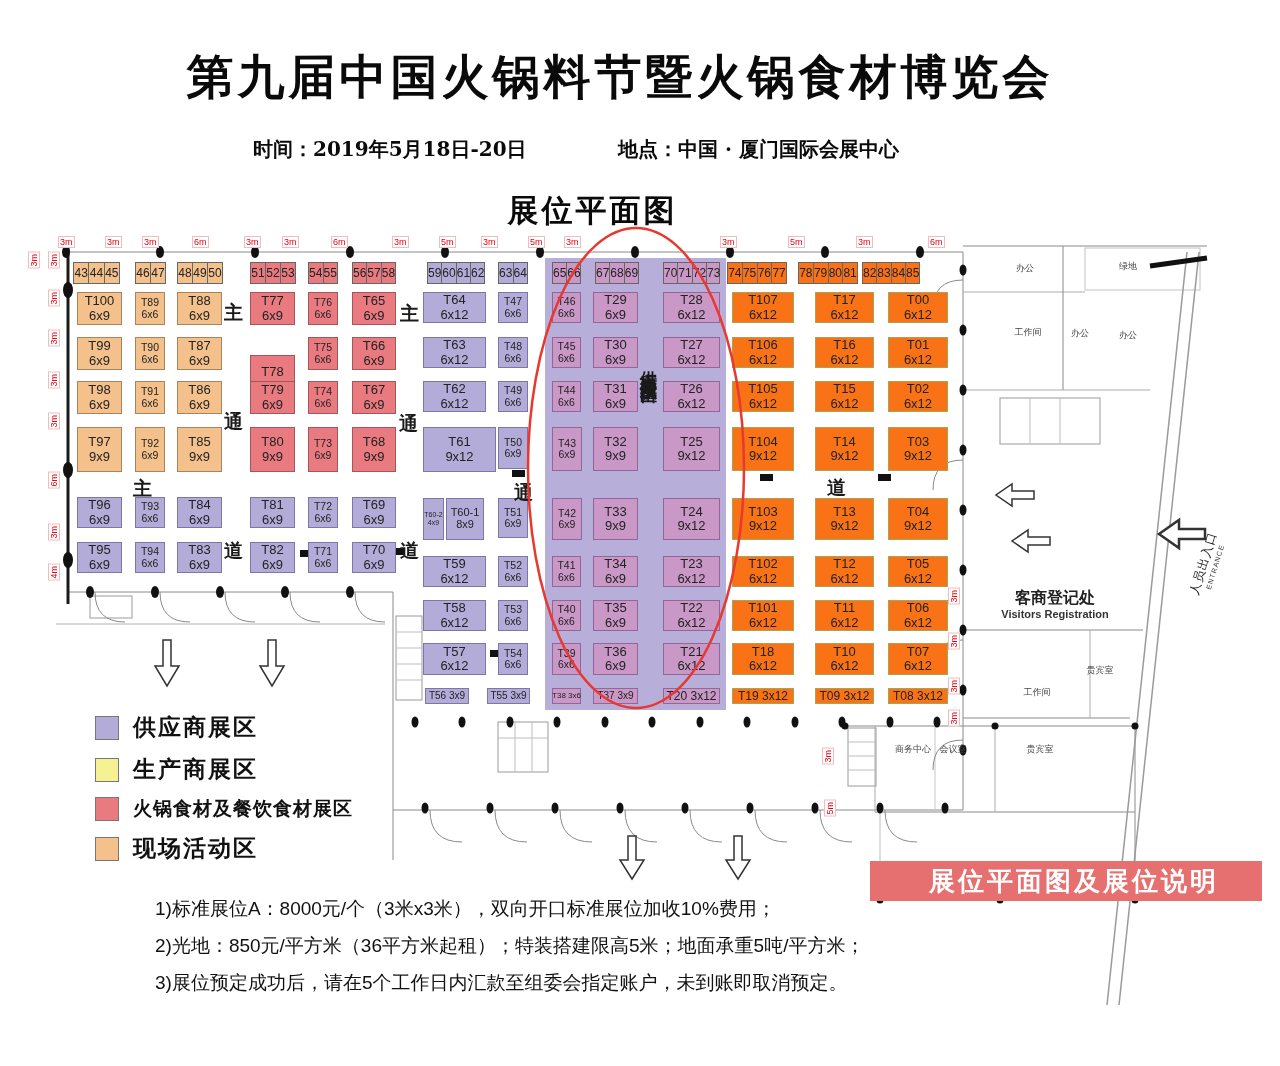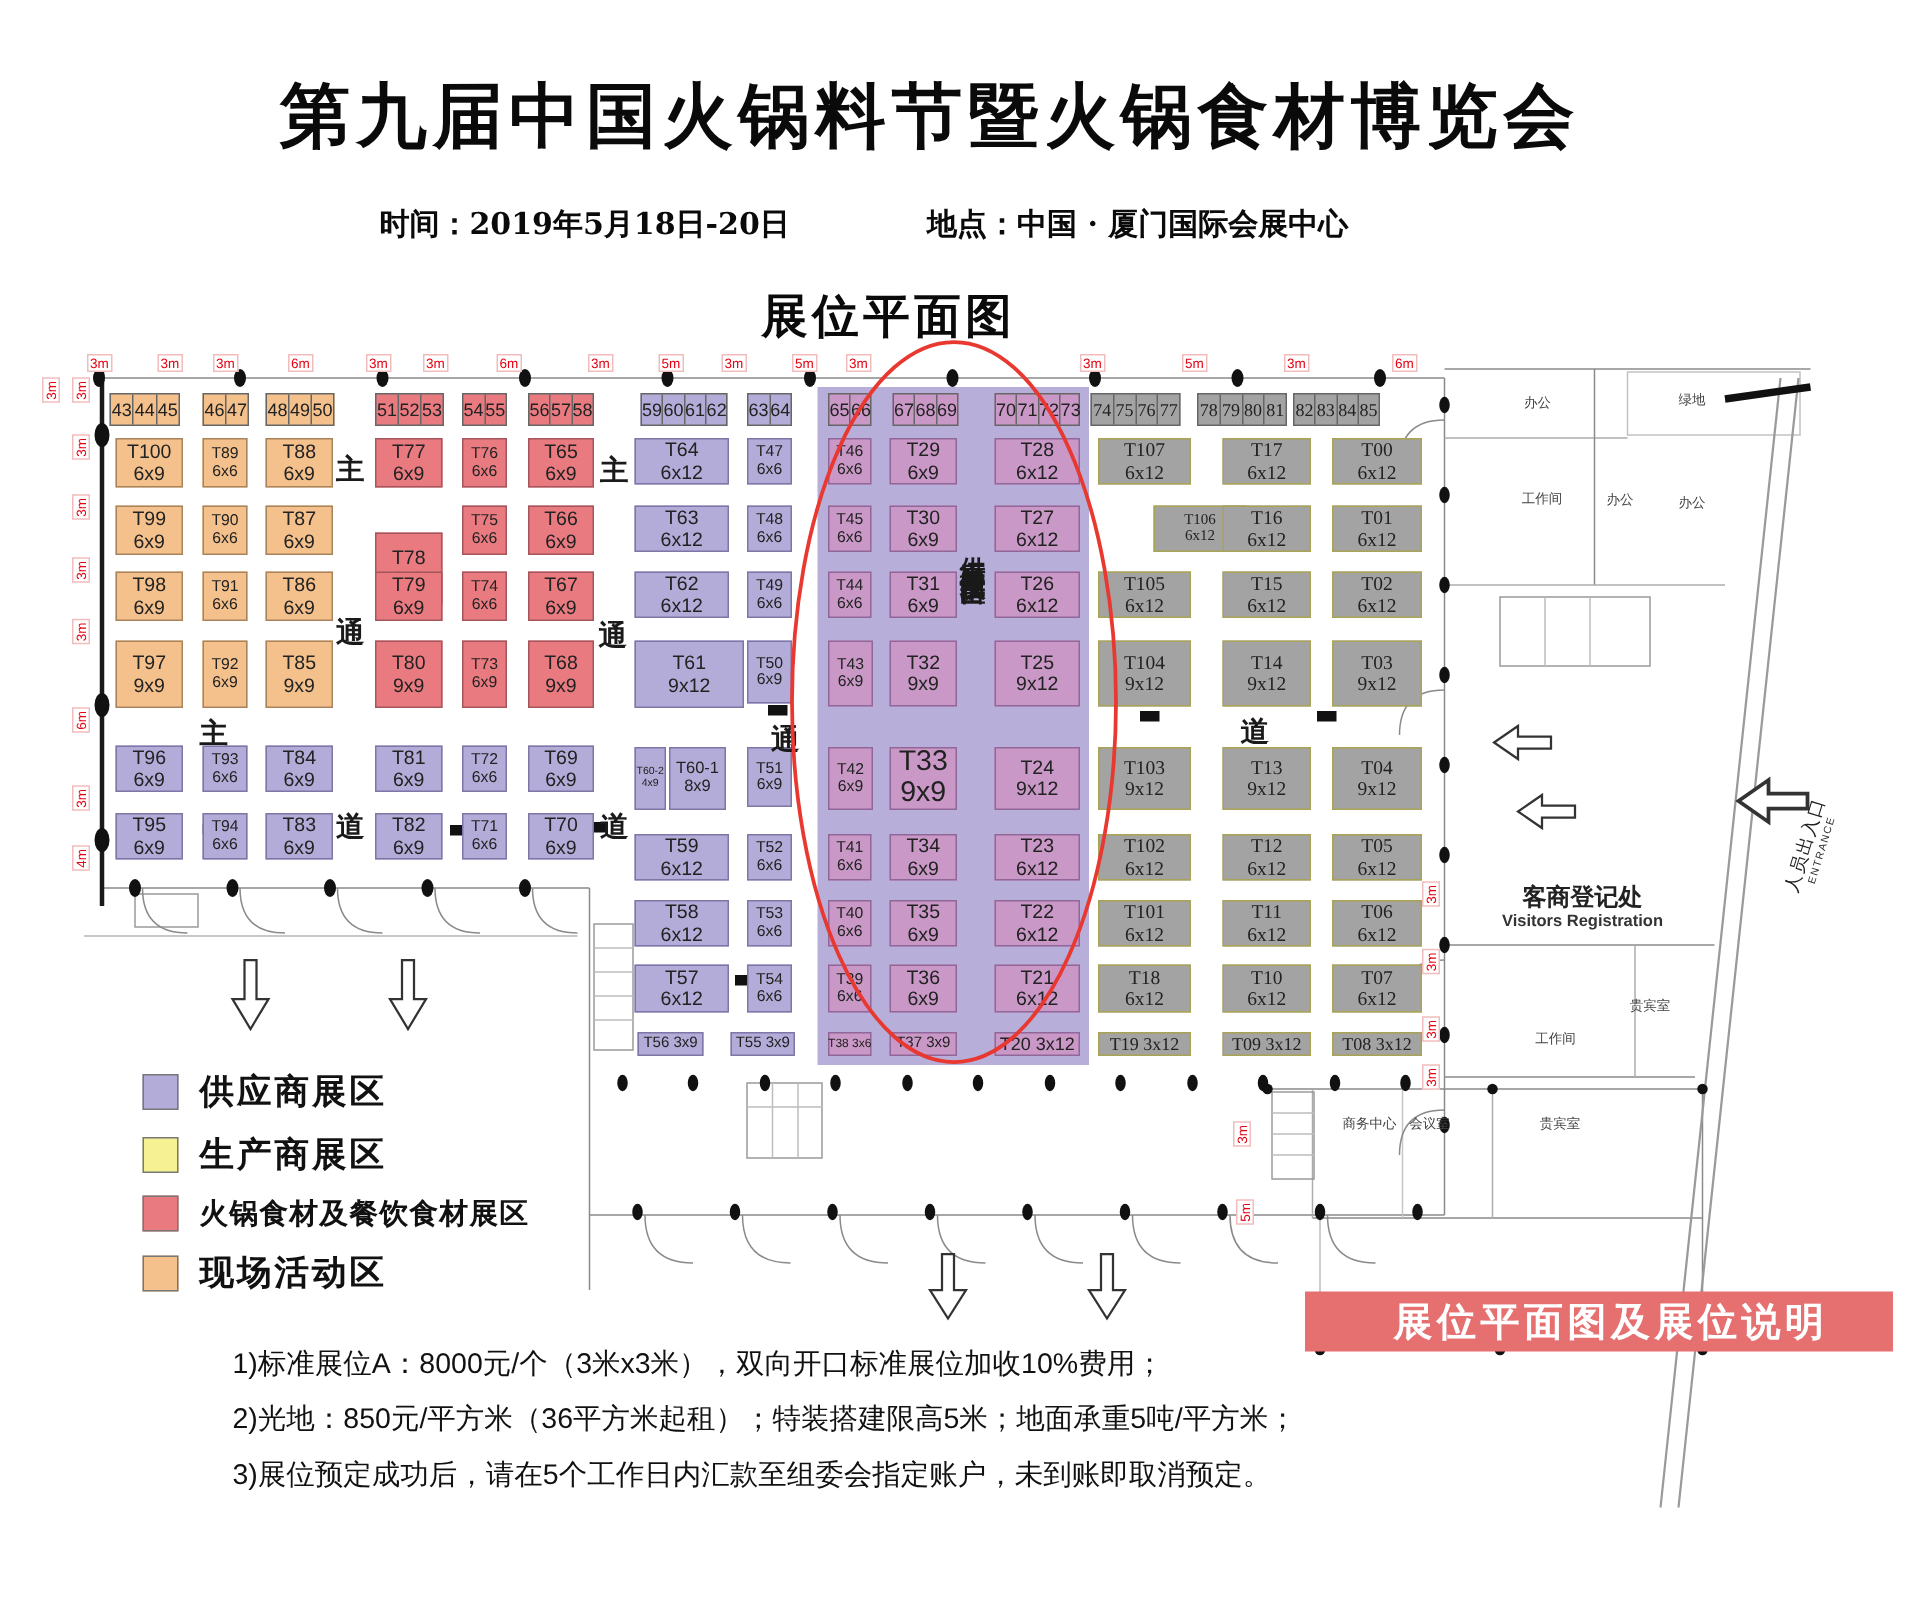--- a/index.html
+++ b/index.html
@@ -16,21 +16,21 @@
   .plan-title{position:absolute;left:0;top:190px;width:1185px;text-align:center;
        font-weight:700;font-size:31px;letter-spacing:3px;color:#0a0a0a;}
   
   .booth{position:absolute;border:1px solid #6d6d6d;display:flex;flex-direction:column;
          align-items:center;justify-content:center;line-height:1.08;color:#222;
          font-weight:500;text-align:center;box-sizing:border-box;z-index:3;white-space:nowrap;}
   .a{background:#f4c18c;border-color:#a9835c;}
   .h{background:#e97b80;border-color:#a4565c;}
   .s{background:#b4acd8;border-color:#7d76a6;}
   .r{background:#c998c7;border-color:#916698;}
-  .p{background:#a3a3a3;border-color:#a9a455;font-family:Liberation Serif, serif;}
+  .p{background:#f97316;border-color:#a9a455;}
   .strip{position:absolute;display:flex;border:1px solid #666;box-sizing:border-box;
          z-index:3;font-size:12px;font-weight:500;color:#222;}
   .strip span{flex:1;display:flex;align-items:center;justify-content:center;border-right:1px solid #666;}
   .strip span:last-child{border-right:none;}
   .zone{position:absolute;left:545px;top:258px;width:181px;height:452px;background:#b7afd9;z-index:1;}
   .zone-label{position:absolute;left:636px;top:358px;width:24px;height:200px;z-index:4;
       writing-mode:vertical-rl;text-orientation:upright;font-size:17px;letter-spacing:2px;
       font-weight:700;color:#1a1a1a;}
   .aisle{position:absolute;font-size:19px;font-weight:700;color:#1a1a1a;z-index:4;}
   .dim{position:absolute;font-size:9px;color:#e60012;border:1px solid #f3bcbc;background:#fff;
@@ -474,21 +474,21 @@
         <div>6x9</div>
       </div>
       <div class="booth r" style="left: 593px; top: 381px; width: 45px; height: 31px; font-size: 13px;">
         <div>T31</div>
         <div>6x9</div>
       </div>
       <div class="booth r" style="left: 593px; top: 427px; width: 45px; height: 44px; font-size: 13px;">
         <div>T32</div>
         <div>9x9</div>
       </div>
-      <div class="booth r" style="left: 593px; top: 498px; width: 45px; height: 42px; font-size: 19px;">
+      <div class="booth r" style="left: 593px; top: 498px; width: 45px; height: 42px; font-size: 13px;">
         <div>T33</div>
         <div>9x9</div>
       </div>
       <div class="booth r" style="left: 593px; top: 556px; width: 45px; height: 31px; font-size: 13px;">
         <div>T34</div>
         <div>6x9</div>
       </div>
       <div class="booth r" style="left: 593px; top: 600px; width: 45px; height: 31px; font-size: 13px;">
         <div>T35</div>
         <div>6x9</div>
@@ -528,21 +528,21 @@
       </div>
       <div class="booth r" style="left: 663px; top: 643px; width: 57px; height: 32px; font-size: 13px;">
         <div>T21</div>
         <div>6x12</div>
       </div>
       <div class="booth r" style="left: 663px; top: 688px; width: 57px; height: 16px; font-size: 12px;">T20 3x12</div>
       <div class="booth p" style="left: 732px; top: 292px; width: 62px; height: 31px; font-size: 13px;">
         <div>T107</div>
         <div>6x12</div>
       </div>
-      <div class="booth p" style="left: 732px; top: 337px; width: 62px; height: 31px; font-size: 10px; margin-left: 37px;">
+      <div class="booth p" style="left: 732px; top: 337px; width: 62px; height: 31px; font-size: 13px;">
         <div>T106</div>
         <div>6x12</div>
       </div>
       <div class="booth p" style="left: 732px; top: 381px; width: 62px; height: 31px; font-size: 13px;">
         <div>T105</div>
         <div>6x12</div>
       </div>
       <div class="booth p" style="left: 732px; top: 427px; width: 62px; height: 44px; font-size: 13px;">
         <div>T104</div>
         <div>9x12</div>

